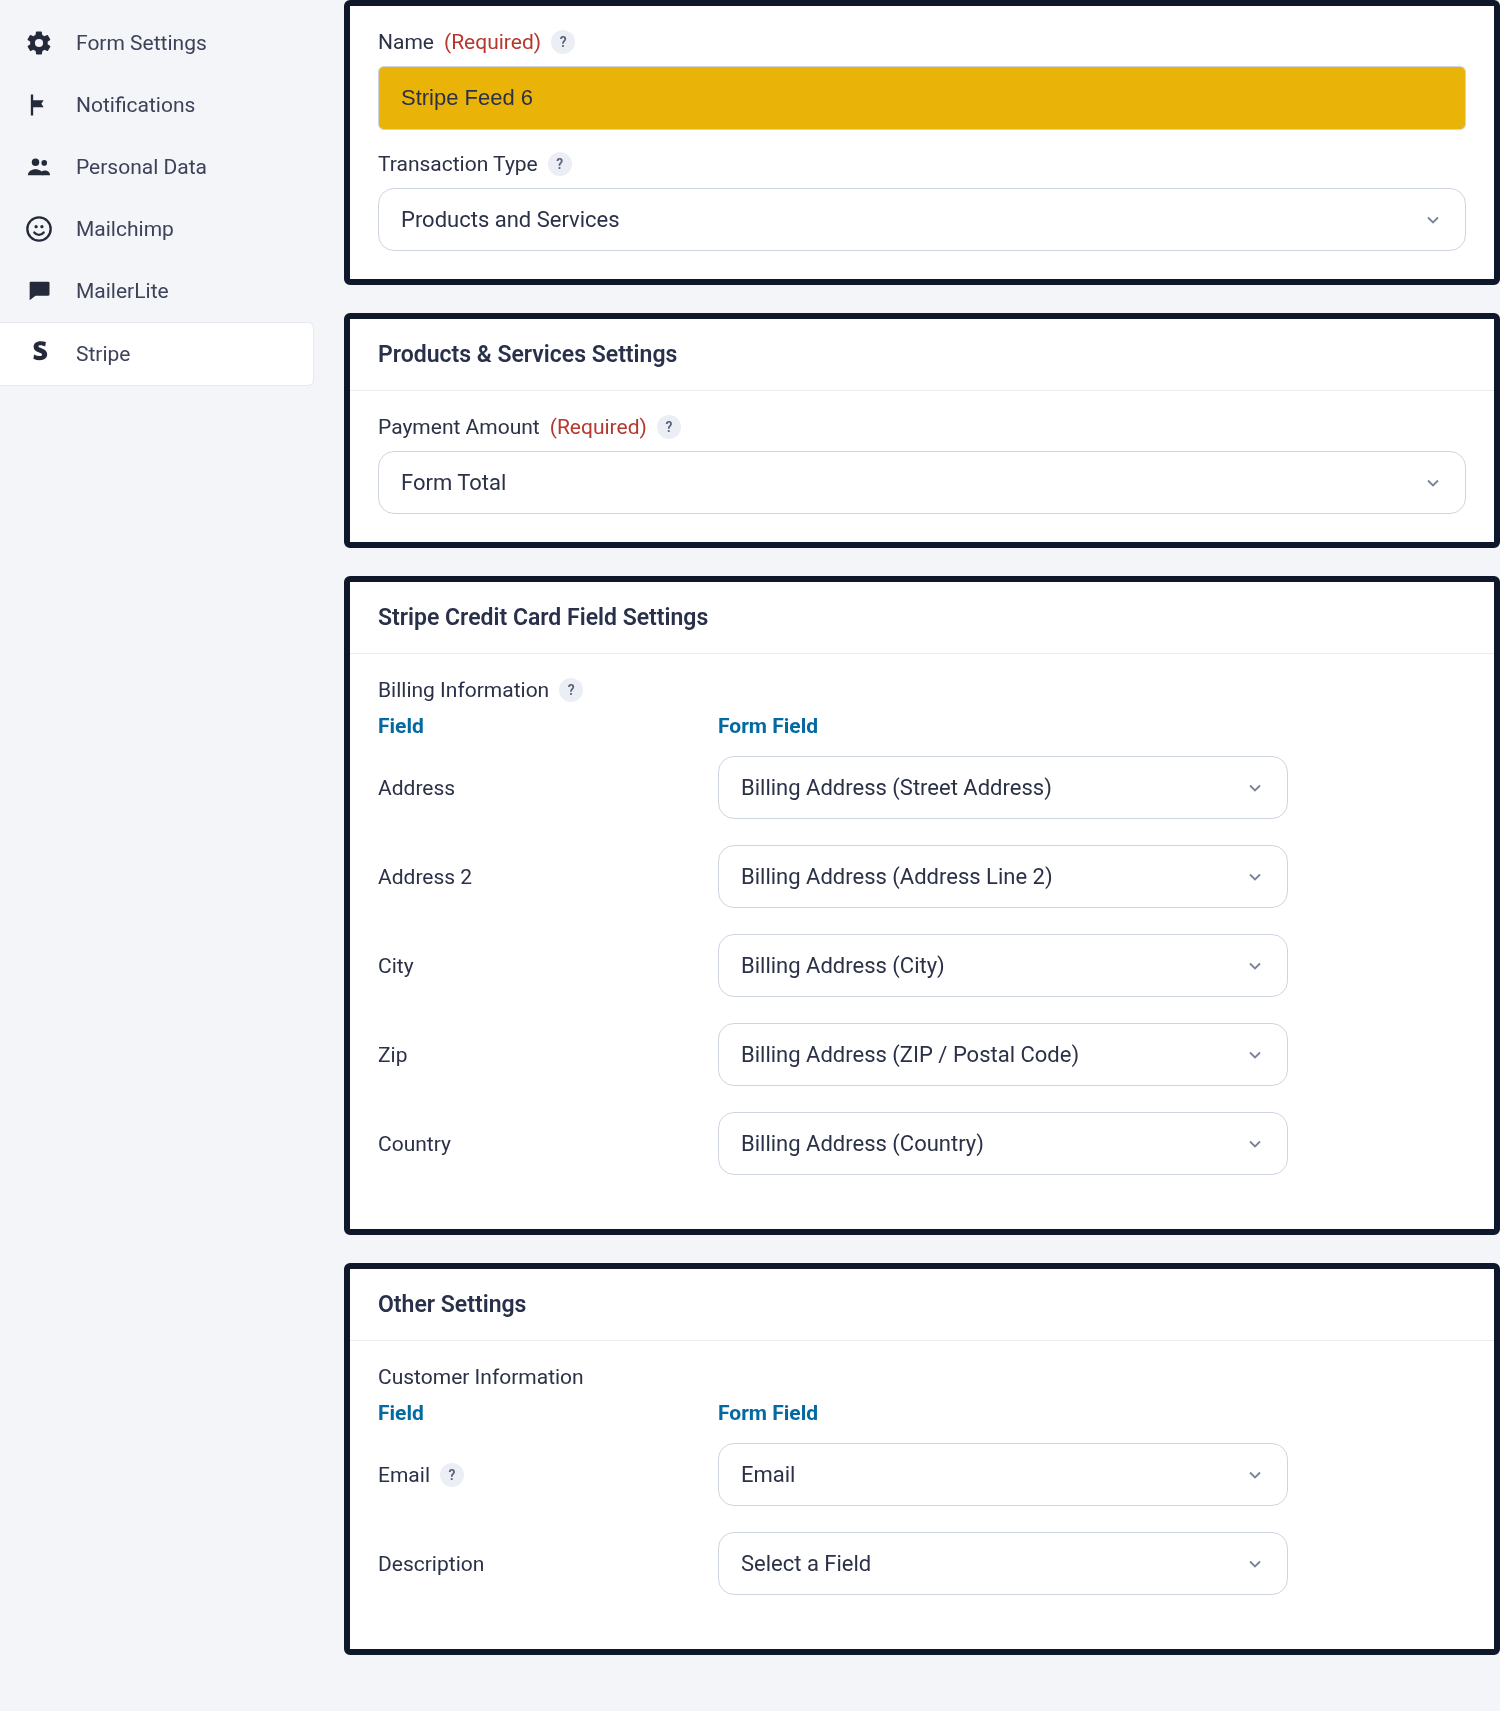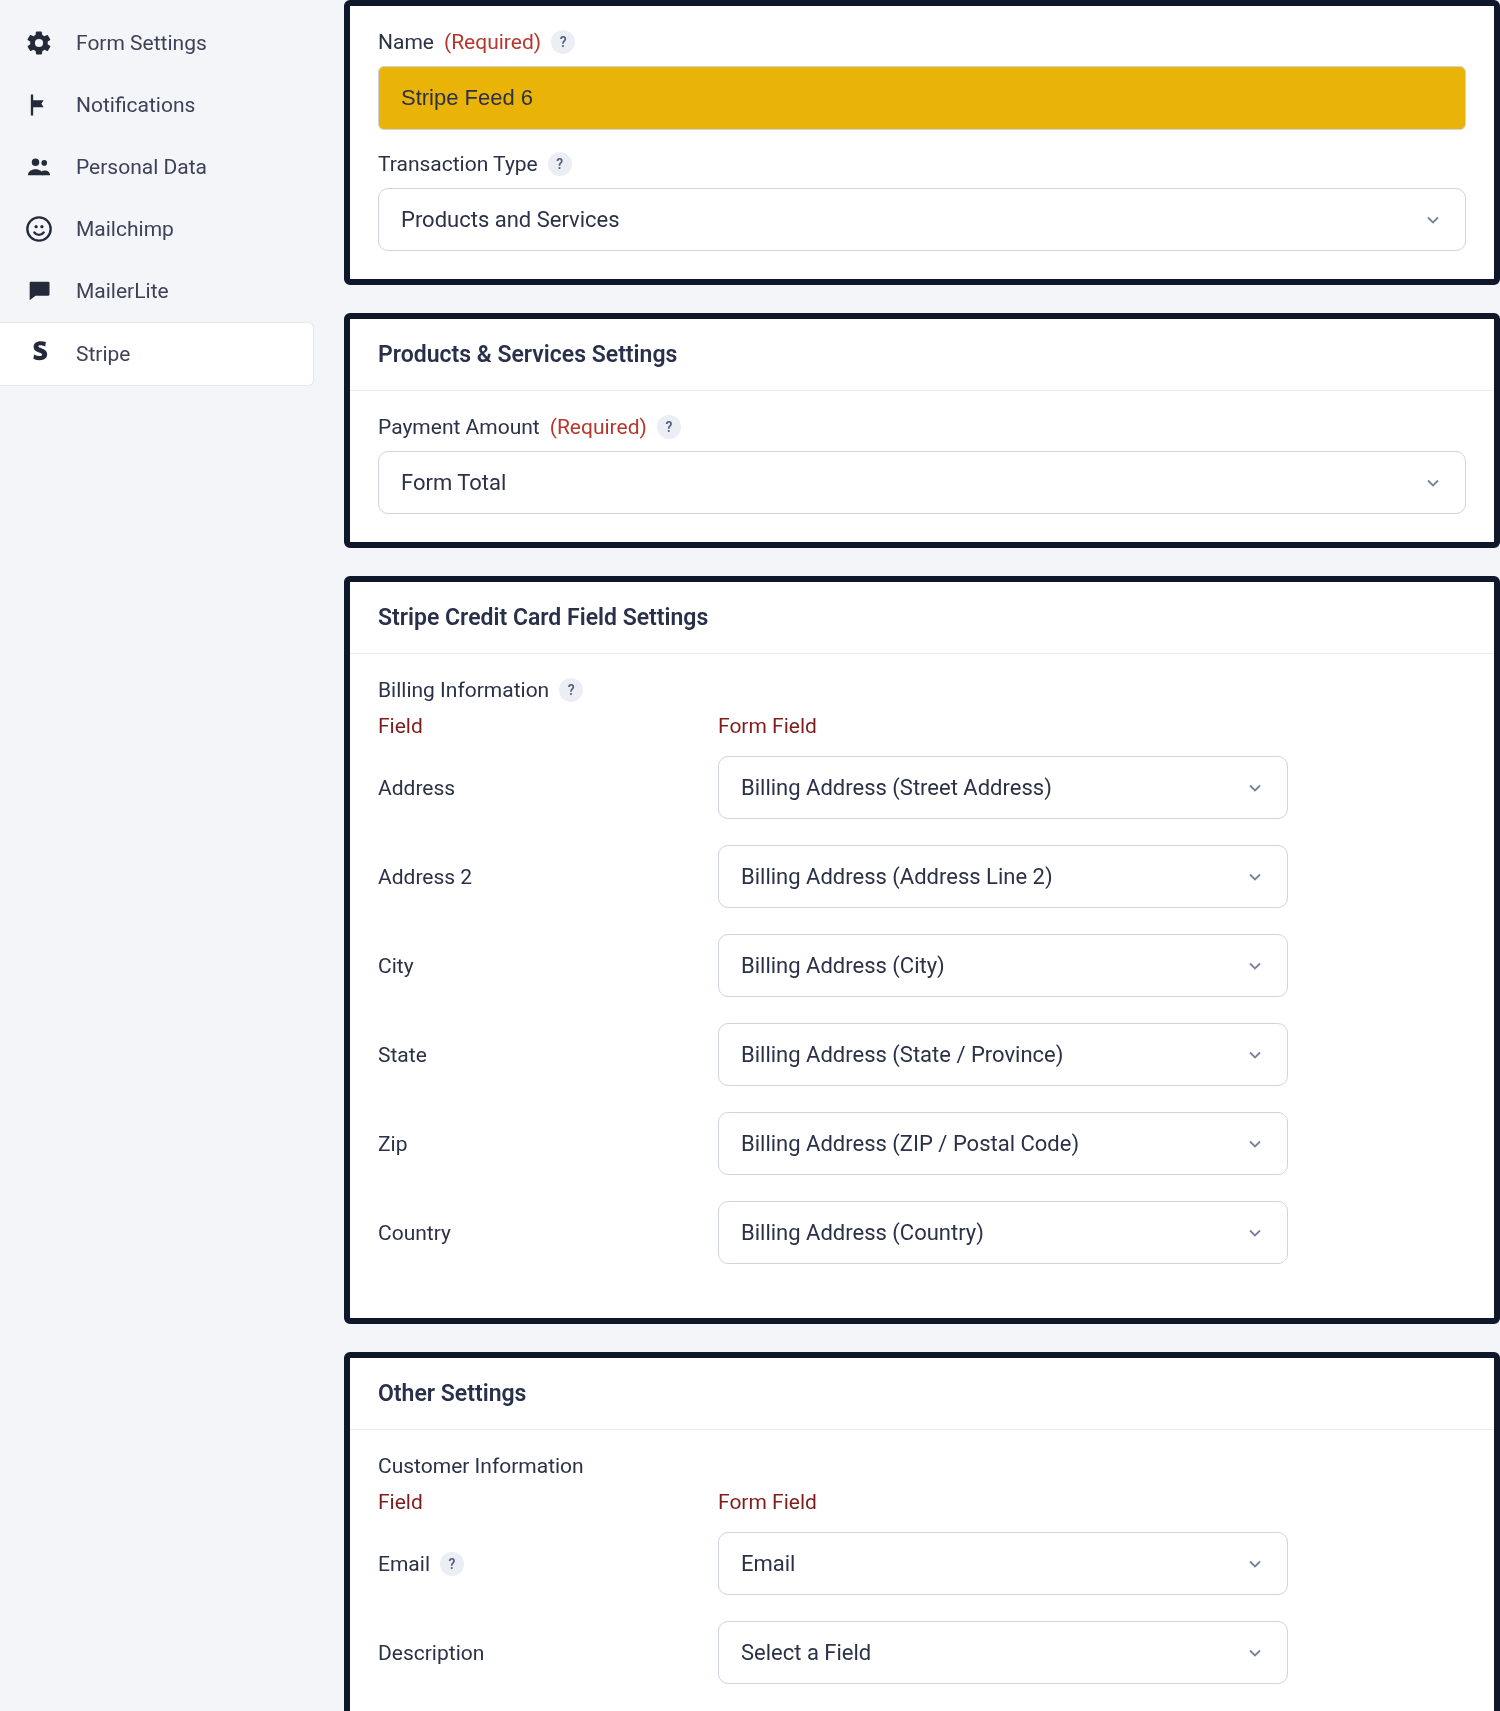--- a/index.html
+++ b/index.html
@@ -86,39 +86,39 @@
   border-radius: 6px;
   padding: 18px 22px;
   font-size: 22px;
   color: #2b3146;
   background: #eab308;
   margin-bottom: 22px;
 }
 .select {
   width: 100%;
   border: 1px solid #cfd4e1;
-  border-radius: 10px;
+  border-radius: 16px;
   padding: 18px 22px;
   font-size: 22px;
   color: #2b3146;
   background: #fff;
   display: flex;
   align-items: center;
   justify-content: space-between;
   cursor: pointer;
 }
 .chev { width: 20px; height: 20px; }
 .chev svg { width: 20px; height: 20px; stroke: #7a829a; fill: none; stroke-width: 2.2; }
 .two-col-head {
   display: grid;
   grid-template-columns: 330px 1fr;
   gap: 10px;
-  font-weight: 400;
+  font-weight: 700;
   font-size: 21px;
-  color: #7f1d1d;
+  color: #0369a1;
   margin: 8px 0 18px;
 }
 .map-row {
   display: grid;
   grid-template-columns: 330px 1fr;
   gap: 10px;
   align-items: center;
   margin-bottom: 26px;
 }
 .map-row .select { max-width: 570px; }
@@ -263,29 +263,20 @@
           <div class="map-row">
             <div class="map-label">City</div>
             <div class="select">
               <span>Billing Address (City)</span>
               <span class="chev"><svg viewBox="0 0 24 24">
                   <polyline points="6 9 12 15 18 9"></polyline>
                 </svg></span>
             </div>
           </div>
           <div class="map-row">
-            <div class="map-label">State</div>
-            <div class="select">
-              <span>Billing Address (State / Province)</span>
-              <span class="chev"><svg viewBox="0 0 24 24">
-                  <polyline points="6 9 12 15 18 9"></polyline>
-                </svg></span>
-            </div>
-          </div>
-          <div class="map-row">
             <div class="map-label">Zip</div>
             <div class="select">
               <span>Billing Address (ZIP / Postal Code)</span>
               <span class="chev"><svg viewBox="0 0 24 24">
                   <polyline points="6 9 12 15 18 9"></polyline>
                 </svg></span>
             </div>
           </div>
           <div class="map-row">
             <div class="map-label">Country</div>

